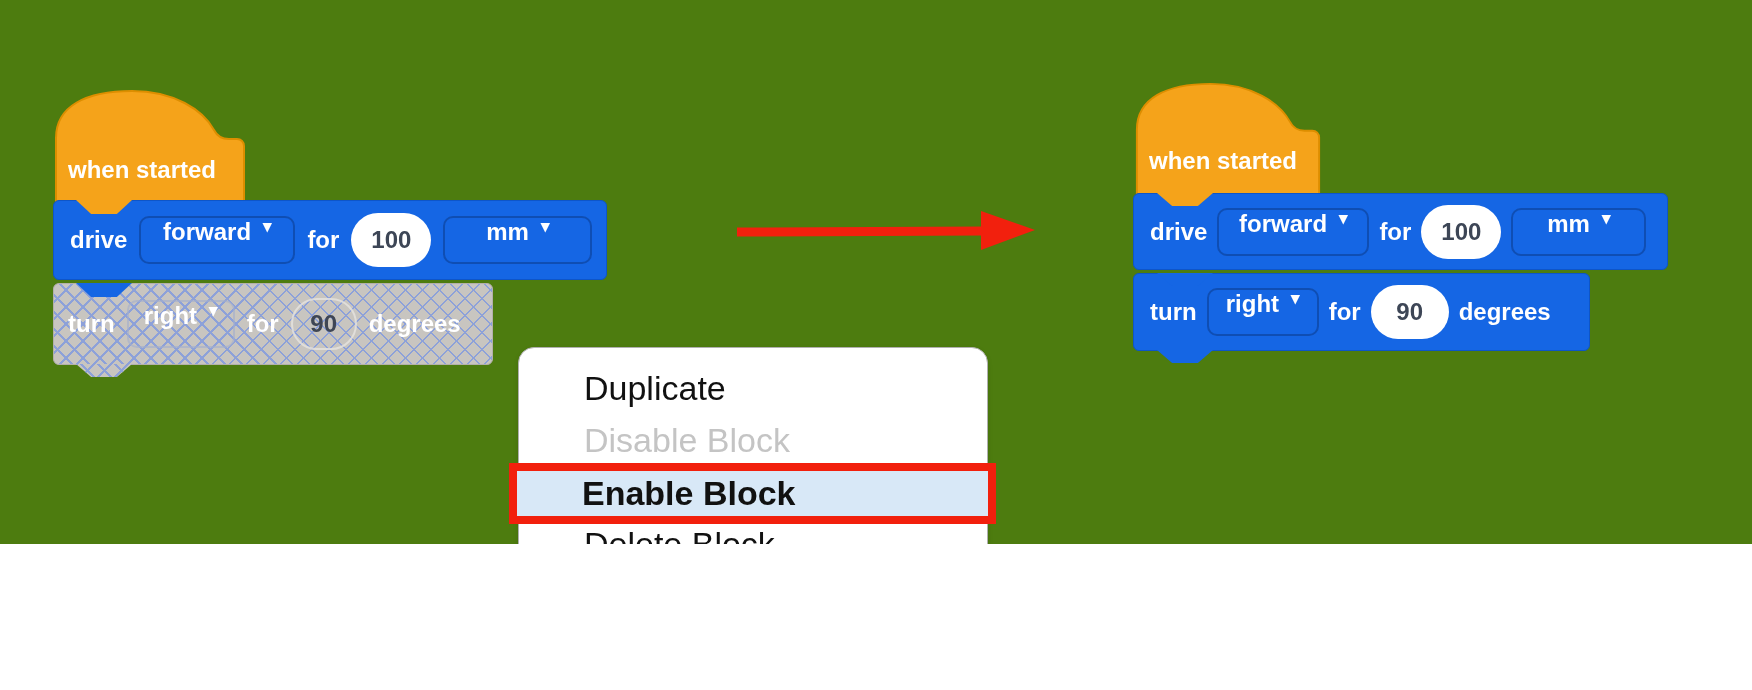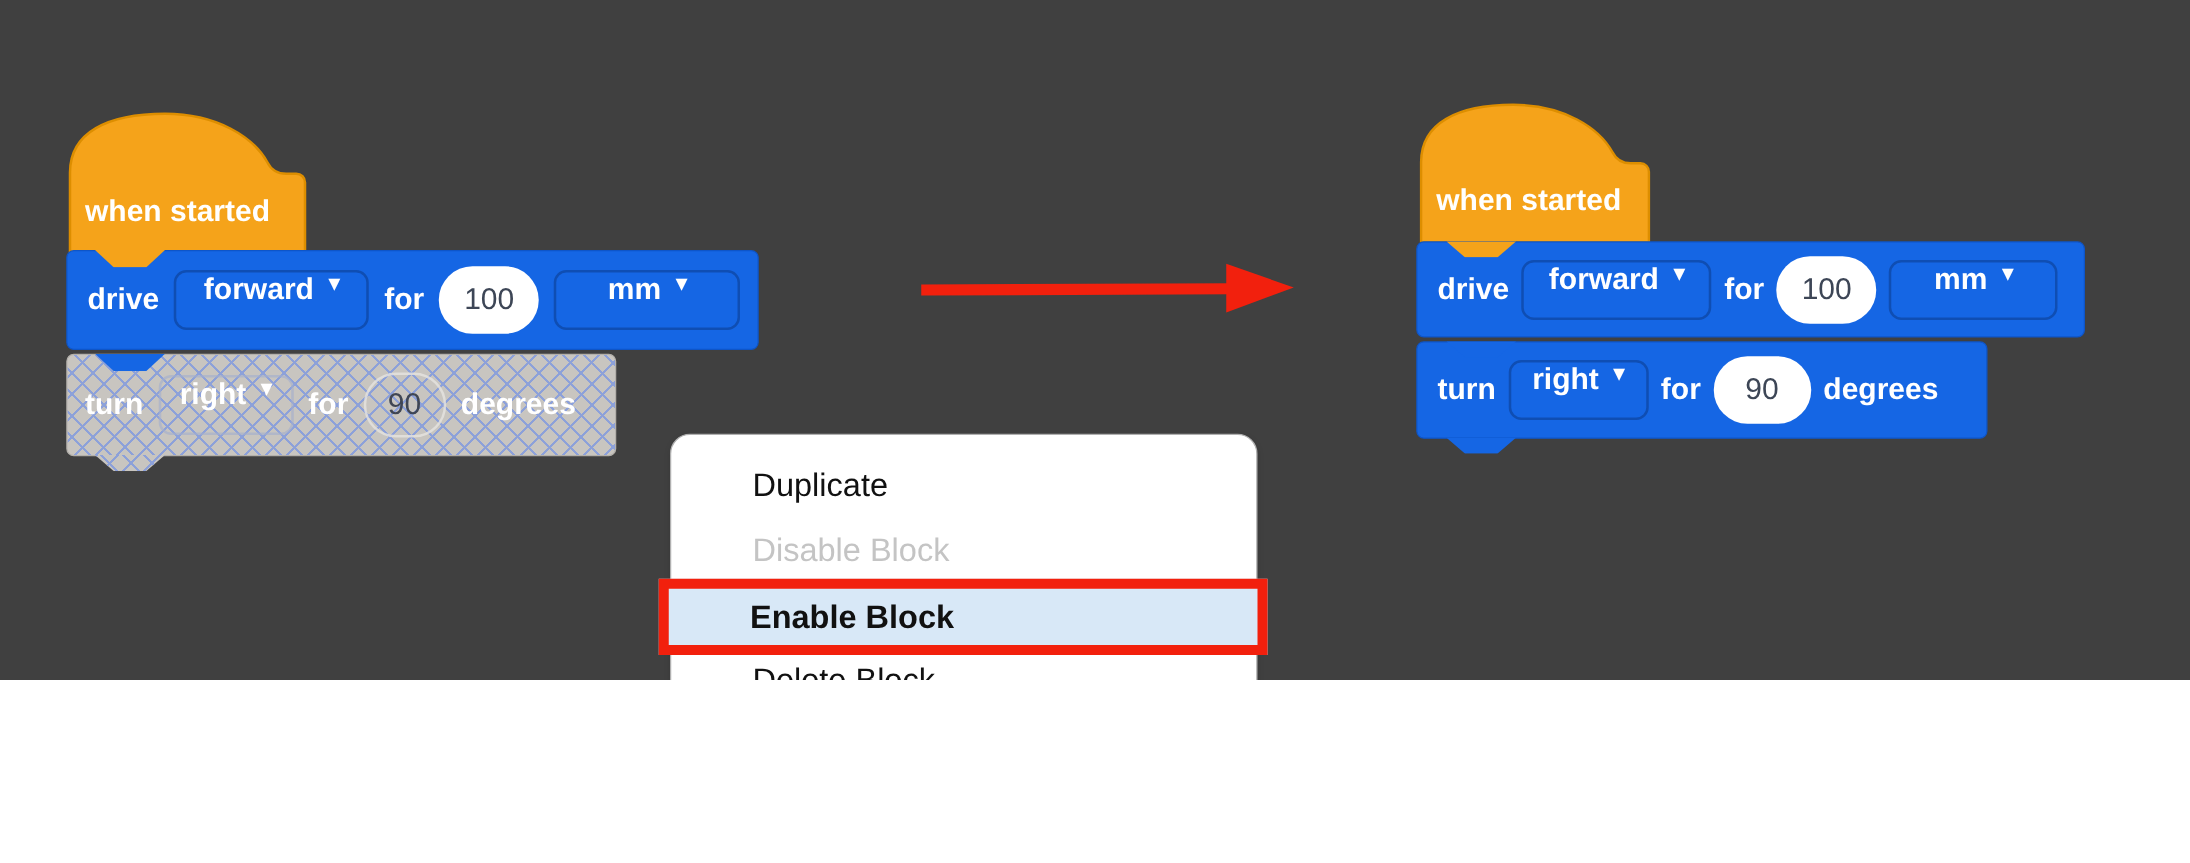--- a/index.html
+++ b/index.html
@@ -11,56 +11,56 @@
     --disabled-gray-border:#b3b0ab;
     --hatch-line:#8da1d9;
     --red-accent:#f2200d;
     --menu-highlight:#d8e8f7;
     --menu-border:#b0b0b0;
     --disabled-text:#c4c4c4;
     --value-text:#3d4656;
   }
   html,body{margin:0;padding:0;}
   body{font-family:"Liberation Sans", sans-serif;}
-  .canvas{position:relative;width:1752px;height:544px;background:#404040;overflow:hidden;}
+  .canvas{position:relative;width:1752px;height:544px;background:#4d7c0f;overflow:hidden;}
 
   .stack{position:absolute;}
   .hat-svg{position:absolute;left:0;top:0;}
   .hat-label{position:absolute;left:16px;color:#fff;font-size:24px;font-weight:700;white-space:nowrap;}
 
   .block{position:absolute;display:flex;align-items:center;padding:0 14px;border-radius:6px;
          box-sizing:border-box;color:#fff;font-weight:700;font-size:24px;white-space:nowrap;}
   .block.blue{background:var(--block-blue);border:1px solid var(--block-blue-border);padding-left:16px;}
   .block.hatch{background-color:var(--disabled-gray);
     background-image:
       repeating-linear-gradient(45deg, var(--hatch-line) 0 1.7px, transparent 1.7px 12px),
       repeating-linear-gradient(135deg, var(--hatch-line) 0 1.7px, transparent 1.7px 12px);
     border:1px solid var(--disabled-gray-border);}
 
   .dd{display:flex;align-items:flex-start;justify-content:center;gap:12px;height:48px;
       border-radius:10px;border:2px solid rgba(8,48,120,.45);padding:0 10px;box-sizing:border-box;}
   .block.hatch .dd{border-color:rgba(165,175,205,.65);}
   .caret{font-size:17px;line-height:1;}
 
   .oval{display:flex;align-items:center;justify-content:center;height:54px;min-width:80px;
-        border-radius:28px;background:#fff;color:var(--value-text);font-weight:400;box-sizing:border-box;}
+        border-radius:28px;background:#fff;color:var(--value-text);font-weight:700;box-sizing:border-box;}
   .block.hatch .oval{background:transparent;border:2px solid rgba(228,226,222,.85);
         color:#3f4654;min-width:66px;height:52px;}
 
   .tab{position:absolute;width:56px;height:14px;clip-path:polygon(0 0,100% 0,73% 100%,27% 100%);}
   .tab.orange{background:var(--hat-orange);}
   .tab.blue{background:var(--block-blue);}
   .tab.hatch{background-color:var(--disabled-gray);
     background-image:
       repeating-linear-gradient(45deg, var(--hatch-line) 0 1.7px, transparent 1.7px 12px),
       repeating-linear-gradient(135deg, var(--hatch-line) 0 1.7px, transparent 1.7px 12px);}
 
-  .menu{position:absolute;left:536px;top:347px;width:470px;height:235px;background:#fff;
+  .menu{position:absolute;left:518px;top:347px;width:470px;height:235px;background:#fff;
         border:1px solid var(--menu-border);border-radius:16px;box-shadow:0 2px 5px rgba(0,0,0,.12);
-        box-sizing:border-box;font-size:26px;color:#111;}
+        box-sizing:border-box;font-size:34px;color:#111;}
   .menu-item{position:absolute;left:0;right:0;height:52px;display:flex;align-items:center;
         padding-left:65px;box-sizing:border-box;}
   .menu-item.disabled{color:var(--disabled-text);}
   .menu-item.selected{left:-10px;right:-9px;top:115px;height:61px;border:8px solid var(--red-accent);
         background:var(--menu-highlight);font-weight:bold;}
 
   .gap12{gap:12px;} .gap10{gap:10px;}
 </style>
 </head>
 <body>

